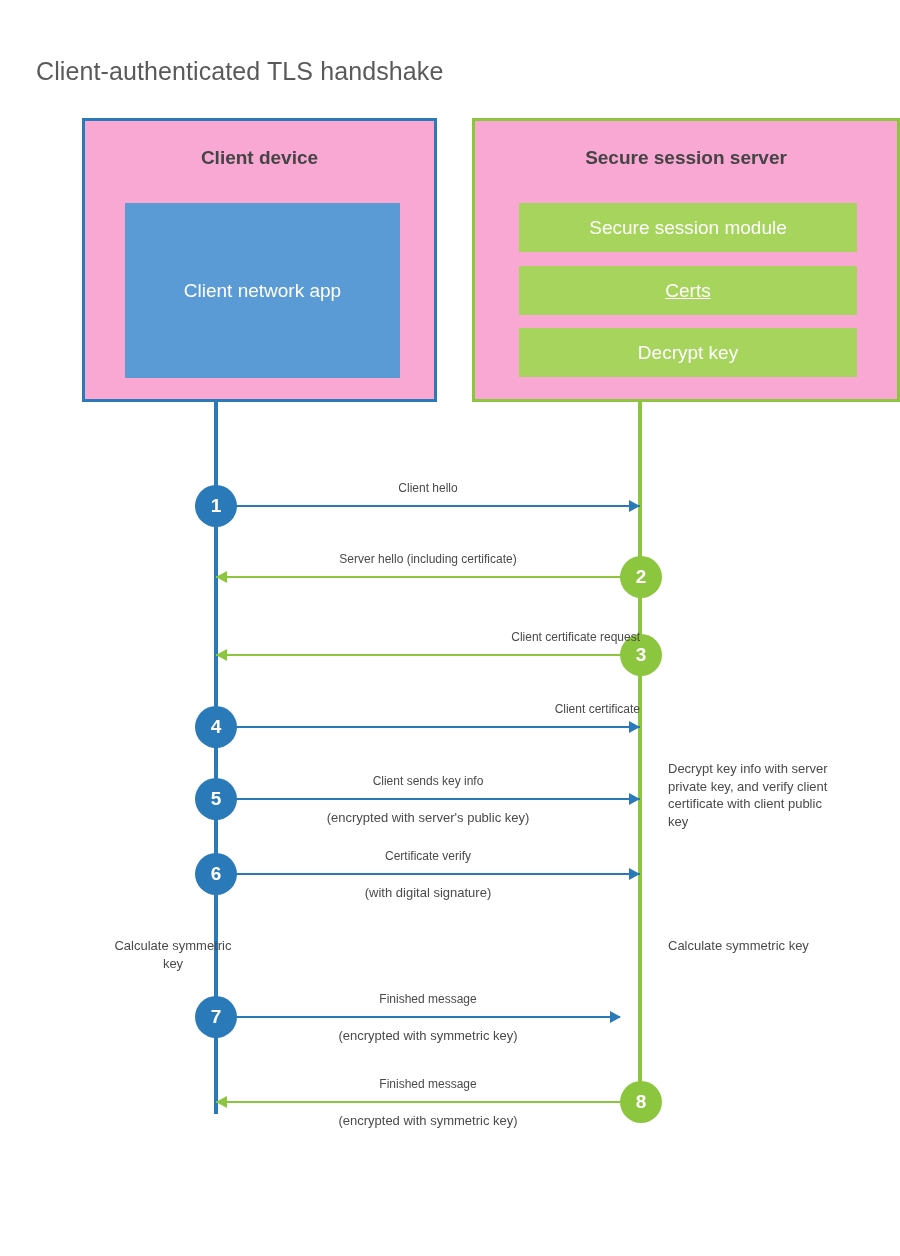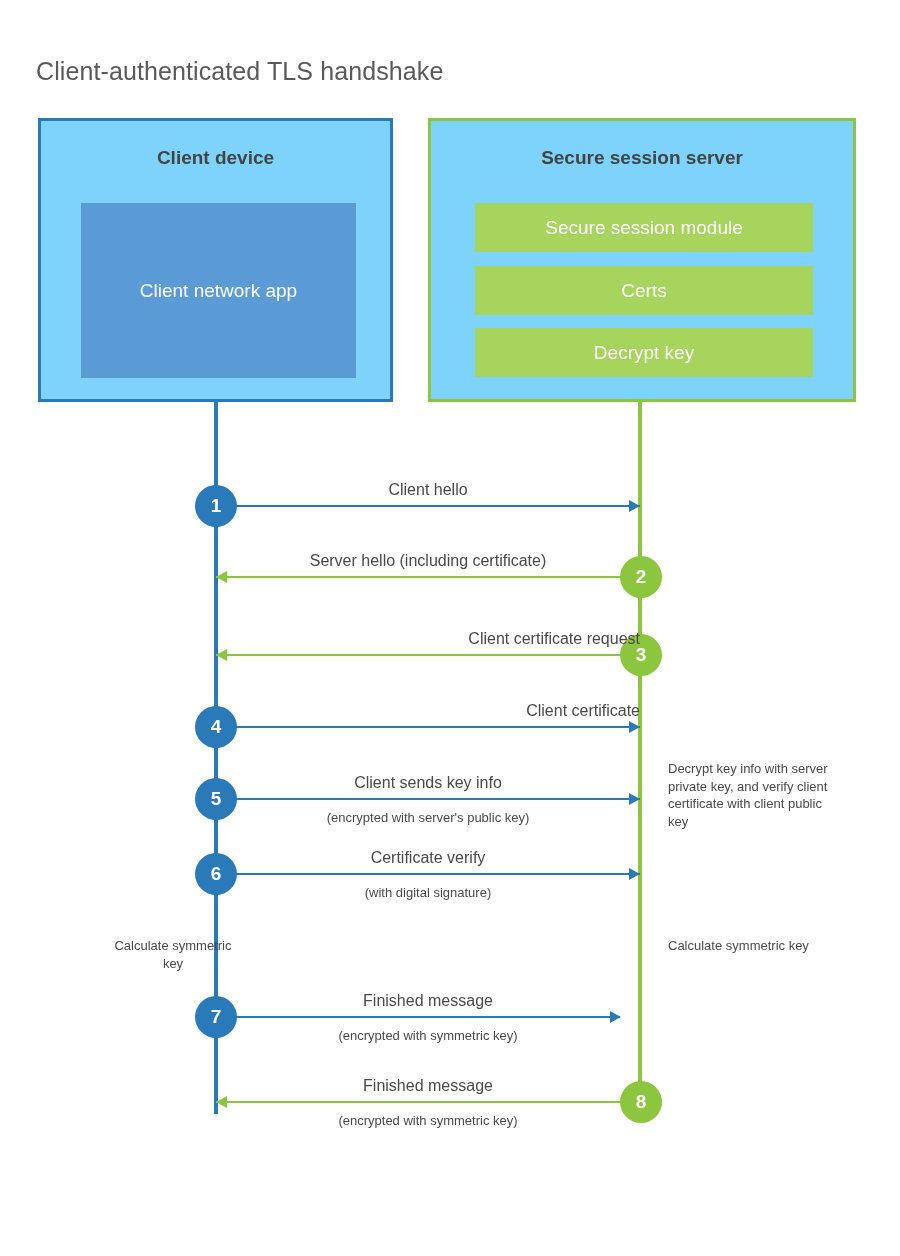--- a/index.html
+++ b/index.html
@@ -20,21 +20,22 @@
     font-size: 25px;
     font-weight: 400;
     color: #5a5a5a;
     letter-spacing: 0.1px;
     margin-top: 29px;
   }
 
   
   .entity-box {
     position: absolute;
-    background: #7dd3fc;
+    background: #f9a8d4;
+    margin-left: 44px;
   }
   #client-box {
     left: 38px; top: 118px;
     width: 355px; height: 284px;
     border: 3px solid #2a7ab9;
   }
   #server-box {
     left: 428px; top: 118px;
     width: 428px; height: 284px;
     border: 3px solid #8cc63e;
@@ -68,21 +69,21 @@
     height: 49px;
     background: #a6d45c;
     color: #ffffff;
     font-size: 19px;
     display: flex;
     align-items: center;
     justify-content: center;
     text-align: center;
   }
   #server-item-0 { top: 82px; }
-  #server-item-1 { top: 145px; }
+  #server-item-1 { top: 145px; text-decoration: underline; }
   #server-item-2 { top: 207px; }
 
   
   .lifeline {
     position: absolute;
     width: 4px;
   }
   #client-lifeline {
     left: 214px; top: 402px; height: 712px;
     background: #2a7ab9;
@@ -118,21 +119,21 @@
     display: flex;
     align-items: center;
     justify-content: center;
   }
   .badge.blue { background: #2a7ab9; }
   .badge.green { background: #8cc63e; }
 
   .msg-label {
     position: absolute;
     text-align: center;
-    font-size: 16px;
+    font-size: 12px;
     color: #4a4a4a;
     white-space: nowrap;
   }
   .msg-sub {
     position: absolute;
     text-align: center;
     font-size: 13px;
     color: #4a4a4a;
     white-space: nowrap;
   }

